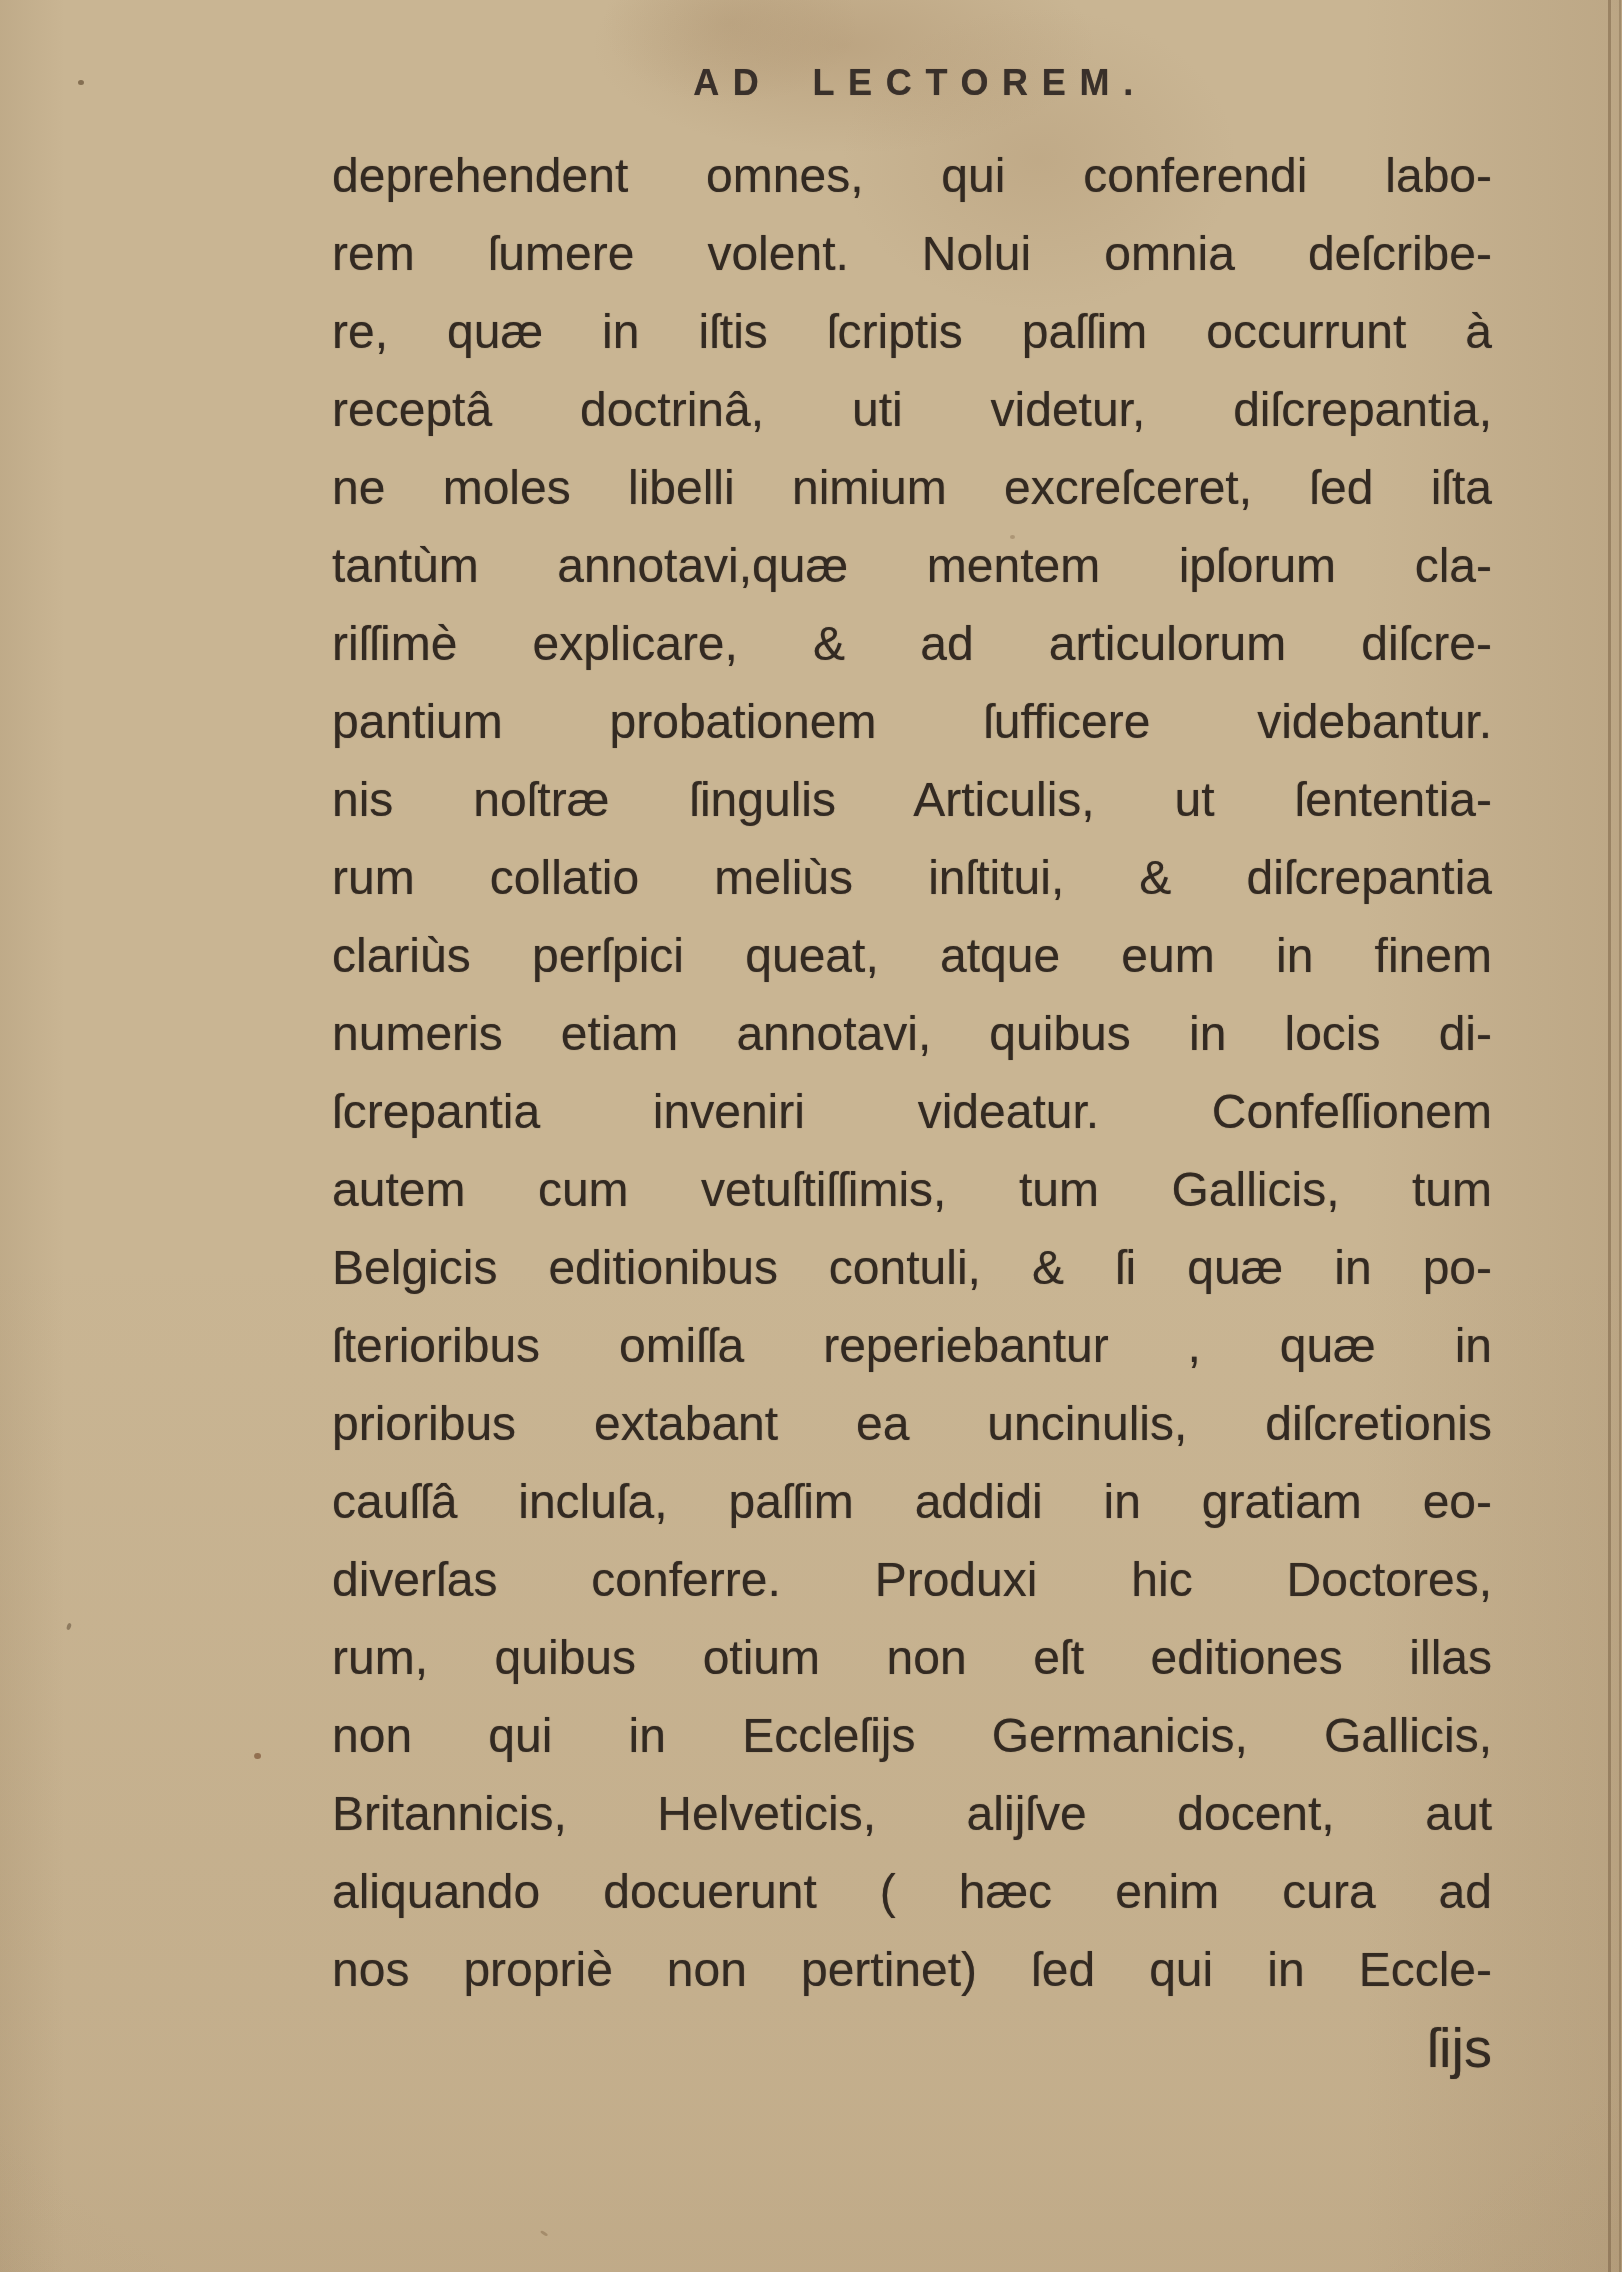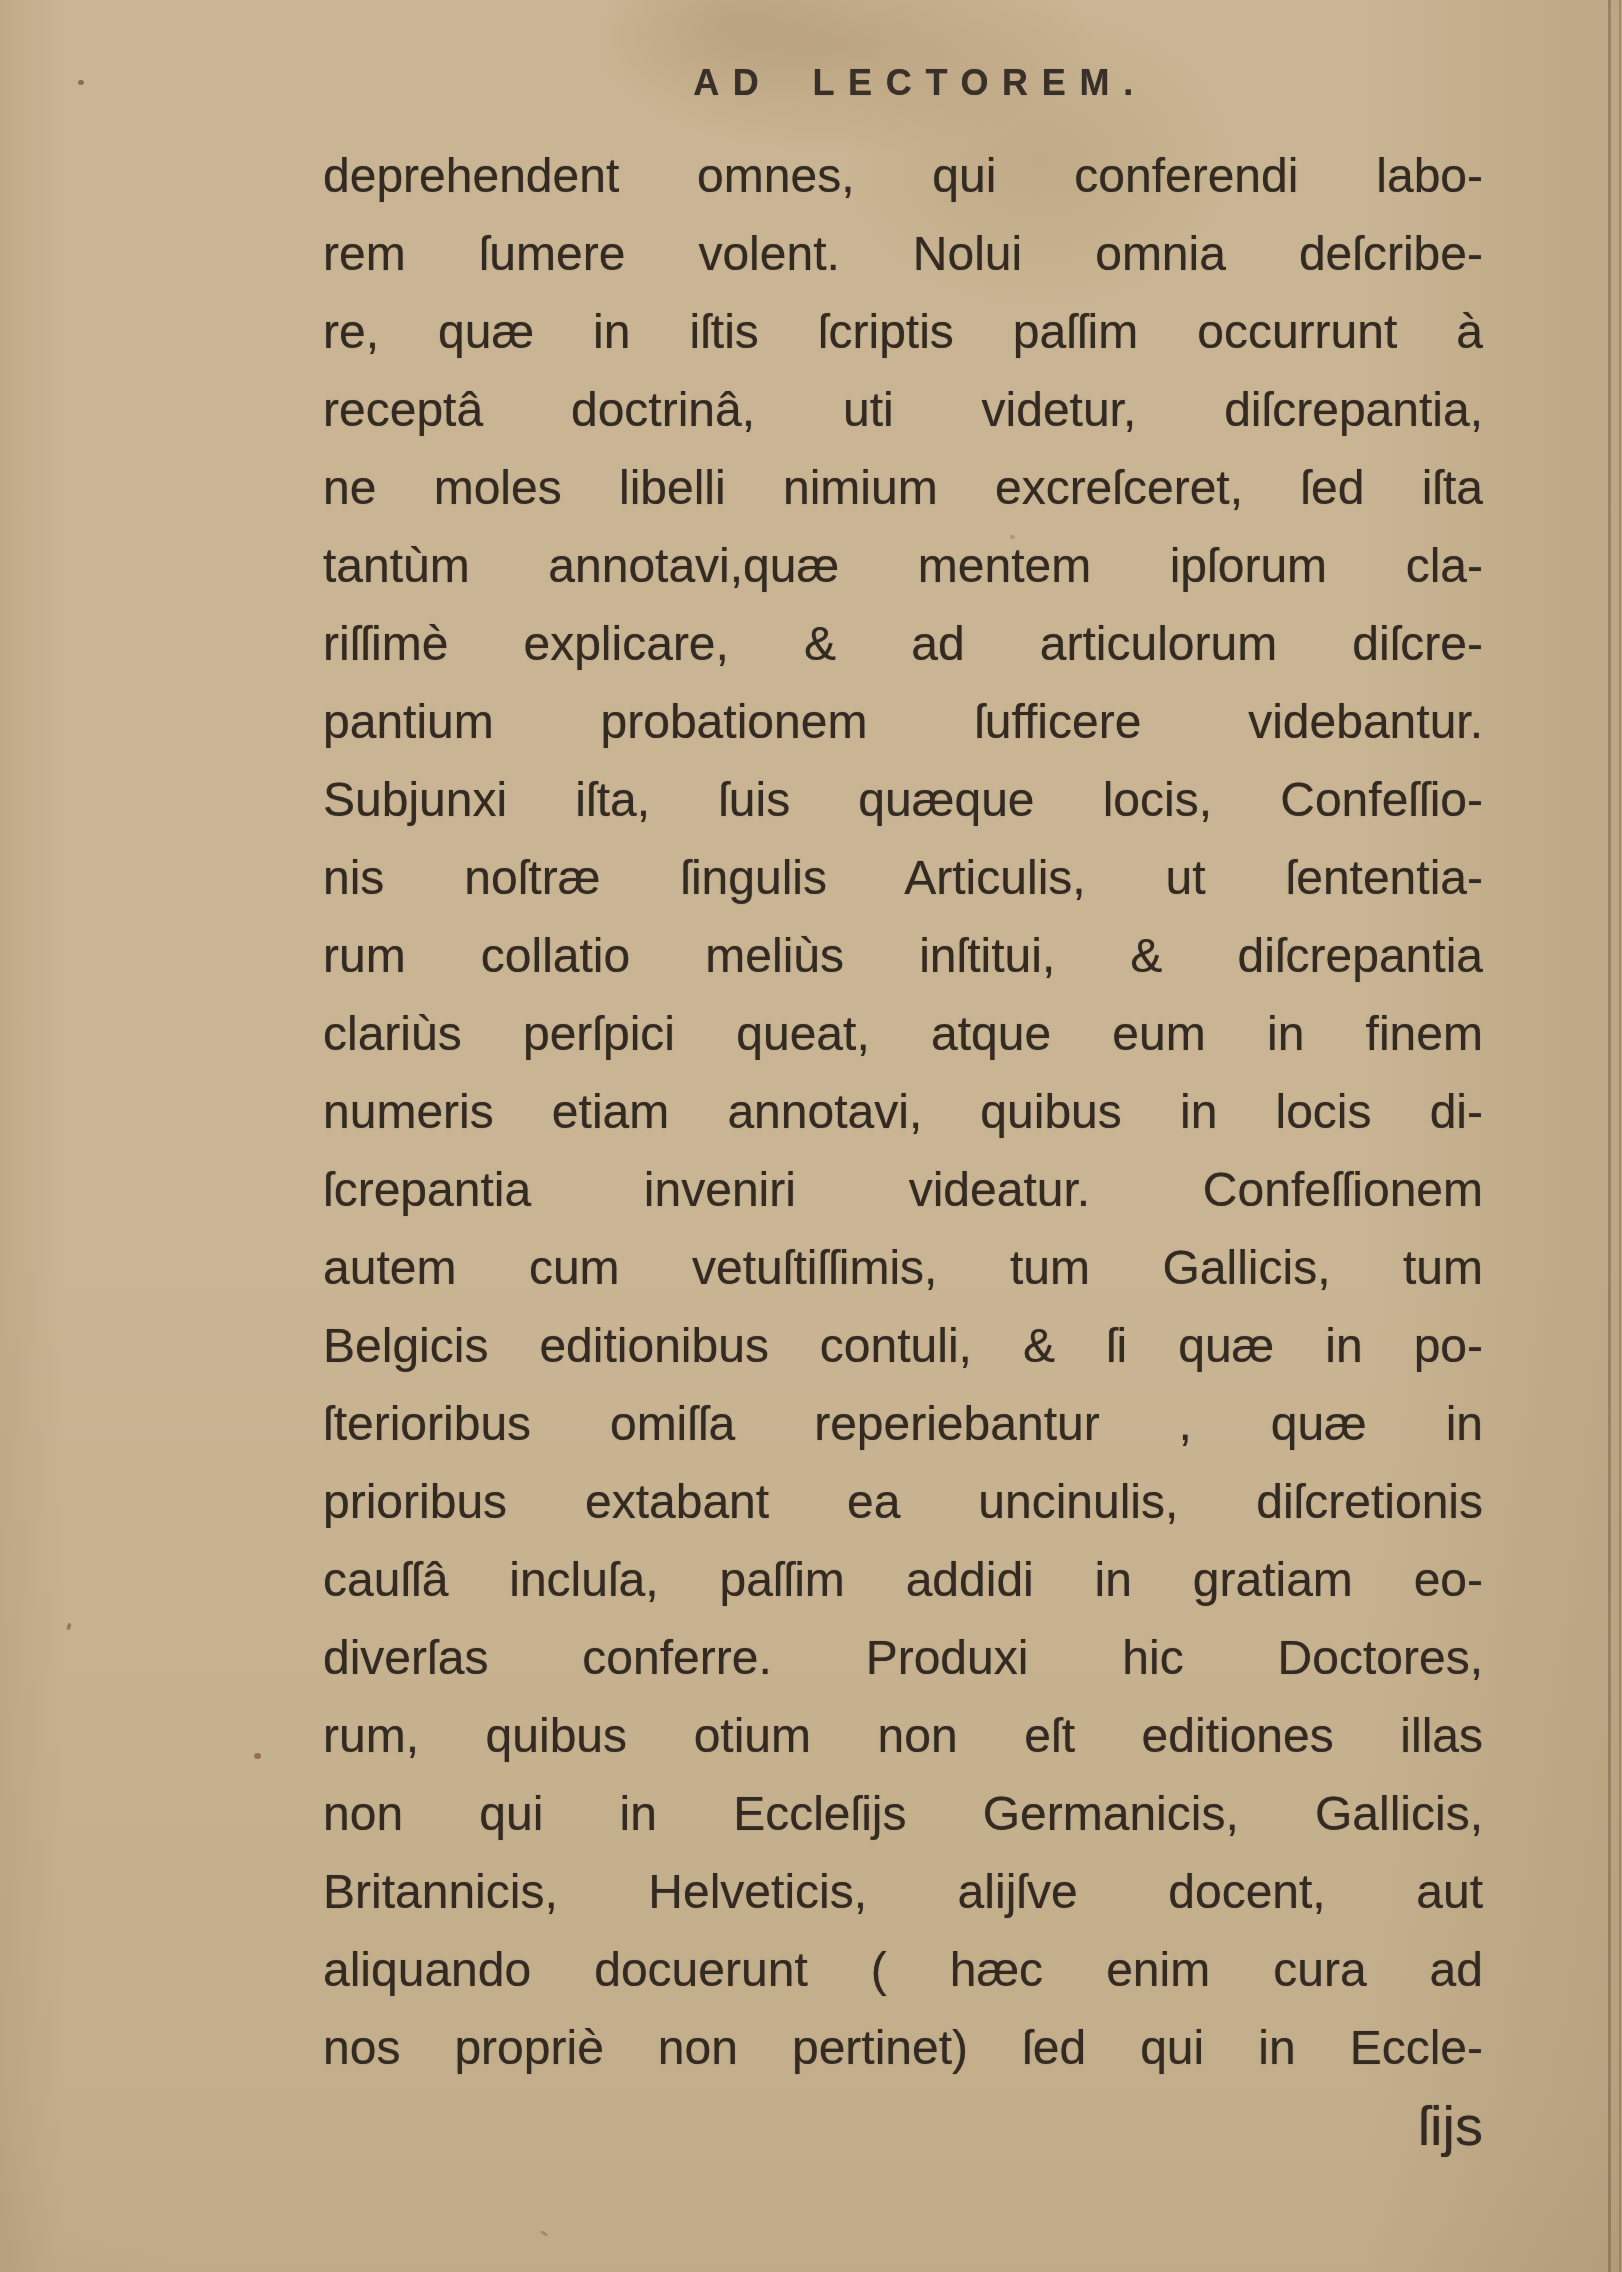--- a/index.html
+++ b/index.html
@@ -38,21 +38,21 @@
     text-align: center;
     font-size: 36px;
     font-weight: bold;
     letter-spacing: 0.38em;
     word-spacing: 0.45em;
     color: #39302a;
     text-shadow: 0 0 0.8px rgba(57,48,42,0.55);
   }
   .text-block {
     position: absolute;
-    left: 323px;
+    left: 332px;
     top: 137px;
     width: 1160px;
   }
   .line {
     height: 78px;
     line-height: 78px;
     font-size: 48px;
     text-align: justify;
     text-align-last: justify;
     -moz-text-align-last: justify;
@@ -101,21 +101,20 @@
 
   <div class="text-block">
     <div class="line">deprehendent omnes, qui conferendi labo-</div>
     <div class="line">rem ſumere volent. Nolui omnia deſcribe-</div>
     <div class="line">re, quæ in iſtis ſcriptis paſſim occurrunt à</div>
     <div class="line">receptâ doctrinâ, uti videtur, diſcrepantia,</div>
     <div class="line">ne moles libelli nimium excreſceret, ſed iſta</div>
     <div class="line">tantùm annotavi,quæ mentem ipſorum cla-</div>
     <div class="line">riſſimè explicare, &amp; ad articulorum diſcre-</div>
     <div class="line">pantium probationem ſufficere videbantur.</div>
-    <div class="line">Subjunxi iſta, ſuis quæque locis, Confeſſio-</div>
     <div class="line">nis noſtræ ſingulis Articulis, ut ſententia-</div>
     <div class="line">rum collatio meliùs inſtitui, &amp; diſcrepantia</div>
     <div class="line">clariùs perſpici queat, atque eum in finem</div>
     <div class="line">numeris etiam annotavi, quibus in locis di-</div>
     <div class="line">ſcrepantia inveniri videatur. Confeſſionem</div>
     <div class="line">autem cum vetuſtiſſimis, tum Gallicis, tum</div>
     <div class="line">Belgicis editionibus contuli, &amp; ſi quæ in po-</div>
     <div class="line">ſterioribus omiſſa reperiebantur , quæ in</div>
     <div class="line">prioribus extabant ea uncinulis, diſcretionis</div>
     <div class="line">cauſſâ incluſa, paſſim addidi in gratiam eo-</div>

